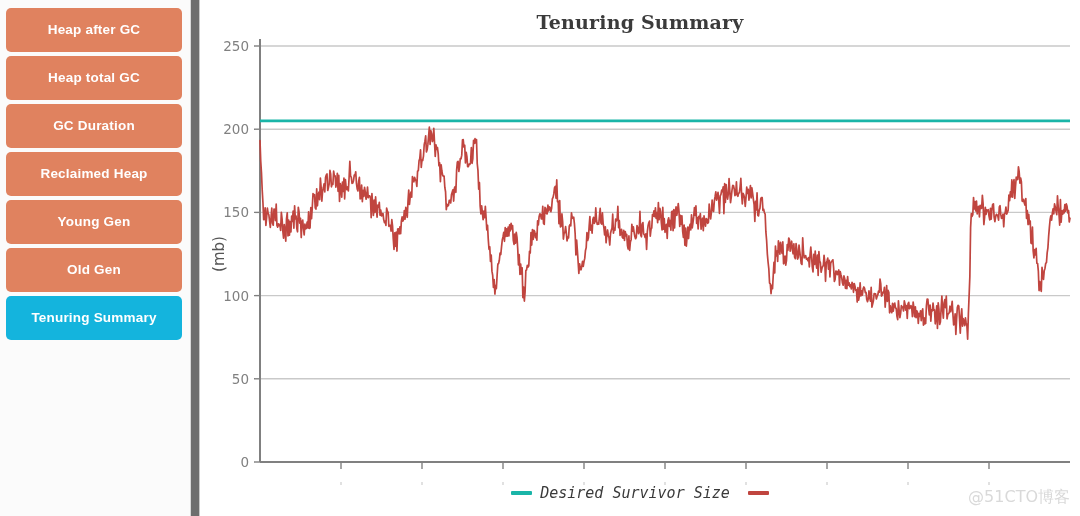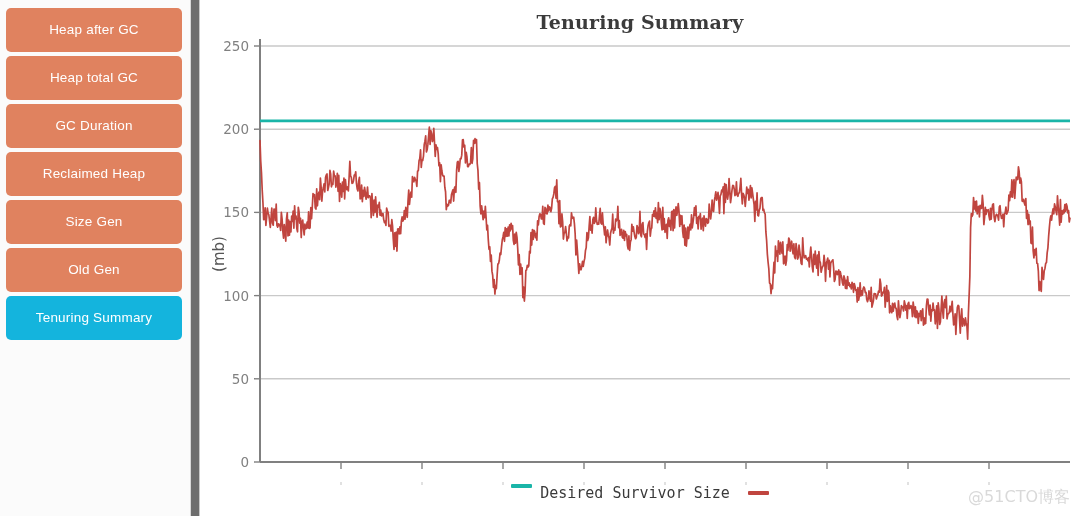--- a/index.html
+++ b/index.html
@@ -27,21 +27,21 @@
     flex-direction: column;
     gap: 4px;
     flex: 0 0 190px;
   }
   .nav-btn {
     height: 44px;
     border-radius: 5px;
     background: #e0825f;
     color: #ffffff;
     font-size: 13.5px;
-    font-weight: normal;
+    font-weight: bold;
     letter-spacing: .2px;
     display: flex;
     align-items: center;
     justify-content: center;
     cursor: pointer;
     user-select: none;
     border: none;
     font-family: "Liberation Sans", sans-serif;
     text-align: center;
     line-height: 1;
@@ -92,23 +92,24 @@
     display: flex;
     justify-content: center;
     align-items: center;
     gap: 18px;
     font-family: "DejaVu Sans Mono", "Liberation Mono", monospace;
     font-size: 15px;
     color: #3a3a3a;
   }
   .legend-item {
     display: flex;
-    align-items: flex-start;
+    align-items: center;
     gap: 8px;
     cursor: pointer;
+    font-style: italic;
   }
   .legend-swatch {
     display: inline-block;
     width: 21px;
     height: 3.5px;
     border-radius: 1px;
   }
   #watermark {
     position: absolute;
     right: 10px;
@@ -122,21 +123,21 @@
 </head>
 <body>
 
 <div id="app">
 
   <nav id="sidebar">
       <button class="nav-btn">Heap after GC</button>
       <button class="nav-btn">Heap total GC</button>
       <button class="nav-btn">GC Duration</button>
       <button class="nav-btn">Reclaimed Heap</button>
-      <button class="nav-btn">Size Gen</button>
+      <button class="nav-btn">Young Gen</button>
       <button class="nav-btn">Old Gen</button>
       <button class="nav-btn active">Tenuring Summary</button>
     </nav>
 
   <div id="divider"></div>
 
   <section id="chart-panel">
     <div id="chart-title">Tenuring Summary</div>
     <svg id="plot-svg" width="880" height="516">
         <line x1="60" y1="462" x2="870" y2="462" stroke="#c9c9c9" stroke-width="1.4"></line>

